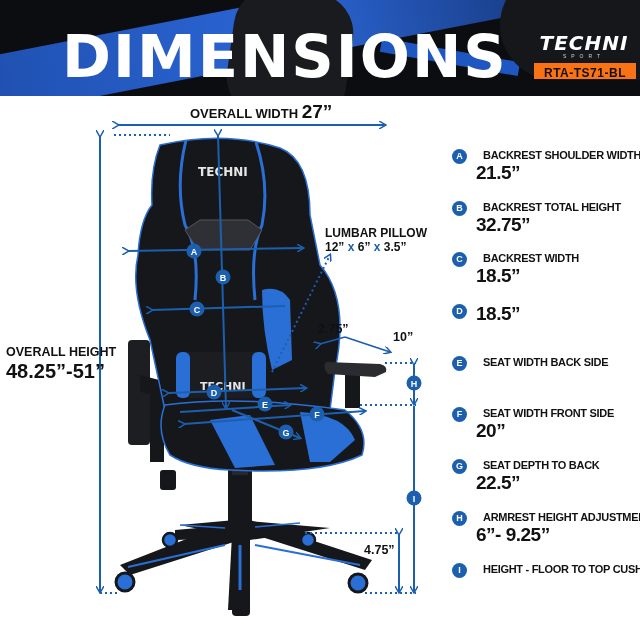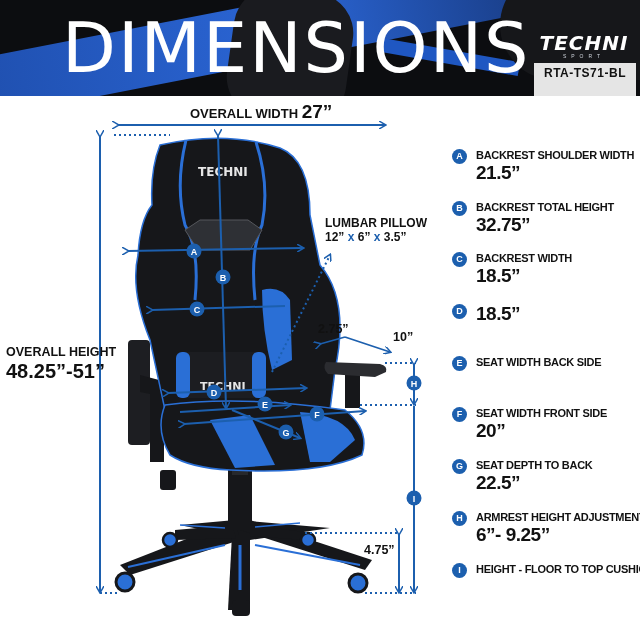--- a/index.html
+++ b/index.html
@@ -21,62 +21,62 @@
   }
   .header .dark-shape {
     position: absolute; left: 230px; top: -10px; width: 120px; height: 130px;
     background: #1a1b1f; border-radius: 40px; transform: rotate(8deg);
   }
   .header .dark-shape2 {
     position: absolute; left: 500px; top: -30px; width: 200px; height: 110px;
     background: #16171a; border-radius: 60px;
   }
   .title {
-    position: absolute; left: 62px; top: 12px;
-    font-family: "DejaVu Sans", sans-serif; font-weight: normal;
-    font-size: 70px; letter-spacing: 2px; color: #ffffff; line-height: 72px;
+    position: absolute; left: 62px; top: 21px;
+    font-family: "DejaVu Sans", sans-serif; font-weight: bold;
+    font-size: 59px; letter-spacing: 2px; color: #ffffff; line-height: 72px;
   }
   .brand {
     position: absolute; left: 532px; top: 33px; width: 104px; text-align: center;
   }
   .brand .logo {
     font-family: "DejaVu Sans", sans-serif; font-weight: bold; font-style: italic;
     font-size: 20px; color: #ffffff; letter-spacing: 1px; line-height: 20px;
   }
   .brand .sub {
     font-size: 5px; color: #cfd4dc; letter-spacing: 5px; line-height: 6px;
   }
   .model-tag {
-    position: absolute; left: 534px; top: 63px; width: 102px; height: 33px;
-    background: #e5e5e5; color: #111; text-align: center;
+    position: absolute; left: 534px; top: 63px; width: 102px; height: 16px;
+    background: #f97316; color: #111; text-align: center;
     font-family: "Liberation Sans", sans-serif; font-weight: bold; font-size: 12px;
     line-height: 20px; letter-spacing: 0.5px;
   }
 
   .cond { font-family: "Liberation Sans", sans-serif; font-weight: bold; color: #111; transform-origin: left top; }
 
   .ow-label { position: absolute; left: 190px; top: 101px; font-size: 13px; white-space: nowrap; }
   .ow-label .big { font-size: 19px; }
 
   .oh-label { position: absolute; left: 6px; top: 345px; font-size: 12.5px; white-space: nowrap; line-height: 15px; }
   .oh-label .big { font-size: 20px; line-height: 22px; display: block; }
 
-  .lumbar { position: absolute; left: 325px; top: 216px; font-size: 12px; line-height: 14px; white-space: nowrap; }
+  .lumbar { position: absolute; left: 325px; top: 226px; font-size: 12px; line-height: 14px; white-space: nowrap; }
   .lumbar .x { color: #1c5fae; }
 
   .armdim { position: absolute; font-size: 12.5px; white-space: nowrap; }
 
   .spec-list { position: absolute; left: 452px; top: 148px; width: 188px; }
   .spec { position: relative; height: 51.7px; padding-left: 24px; }
   .spec .badge {
     position: absolute; left: 0; top: 1px; width: 15px; height: 15px; border-radius: 50%;
     background: #1c5fae; color: #fff; font-size: 9px; font-weight: bold;
     text-align: center; line-height: 15px; font-family: "Liberation Sans", sans-serif;
   }
-  .spec .name { font-size: 11px; font-weight: bold; color: #111; line-height: 14px; letter-spacing: -0.3px; white-space: nowrap; }
+  .spec .name { font-size: 11px; font-weight: bold; color: #111; line-height: 14px; letter-spacing: -0.3px; white-space: nowrap; margin-left: 7px; }
   .spec .val { font-size: 19px; font-weight: bold; color: #111; line-height: 22px; letter-spacing: -0.5px; }
 
   svg.diagram { position: absolute; left: 0; top: 0; }
 </style>
 </head>
 <body>
 
 <div class="header">
   <div class="stripe1"></div>
   <div class="dark-shape"></div>

